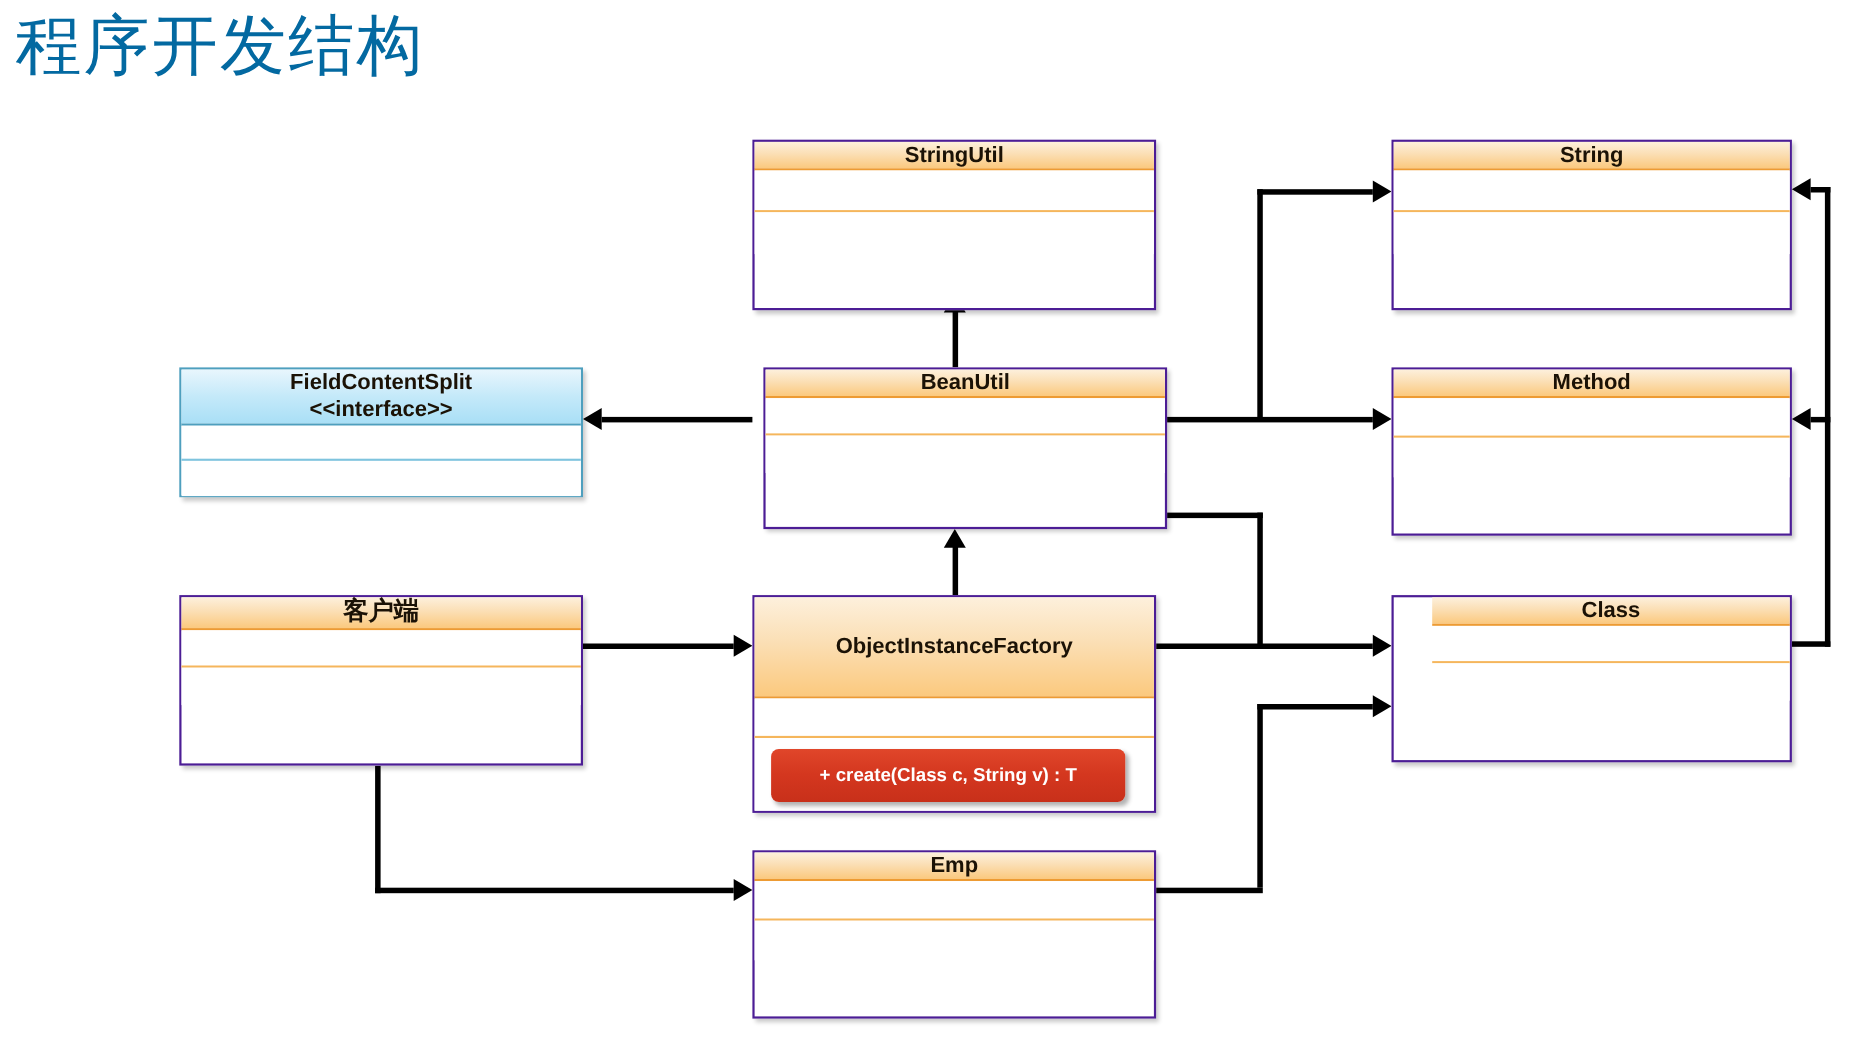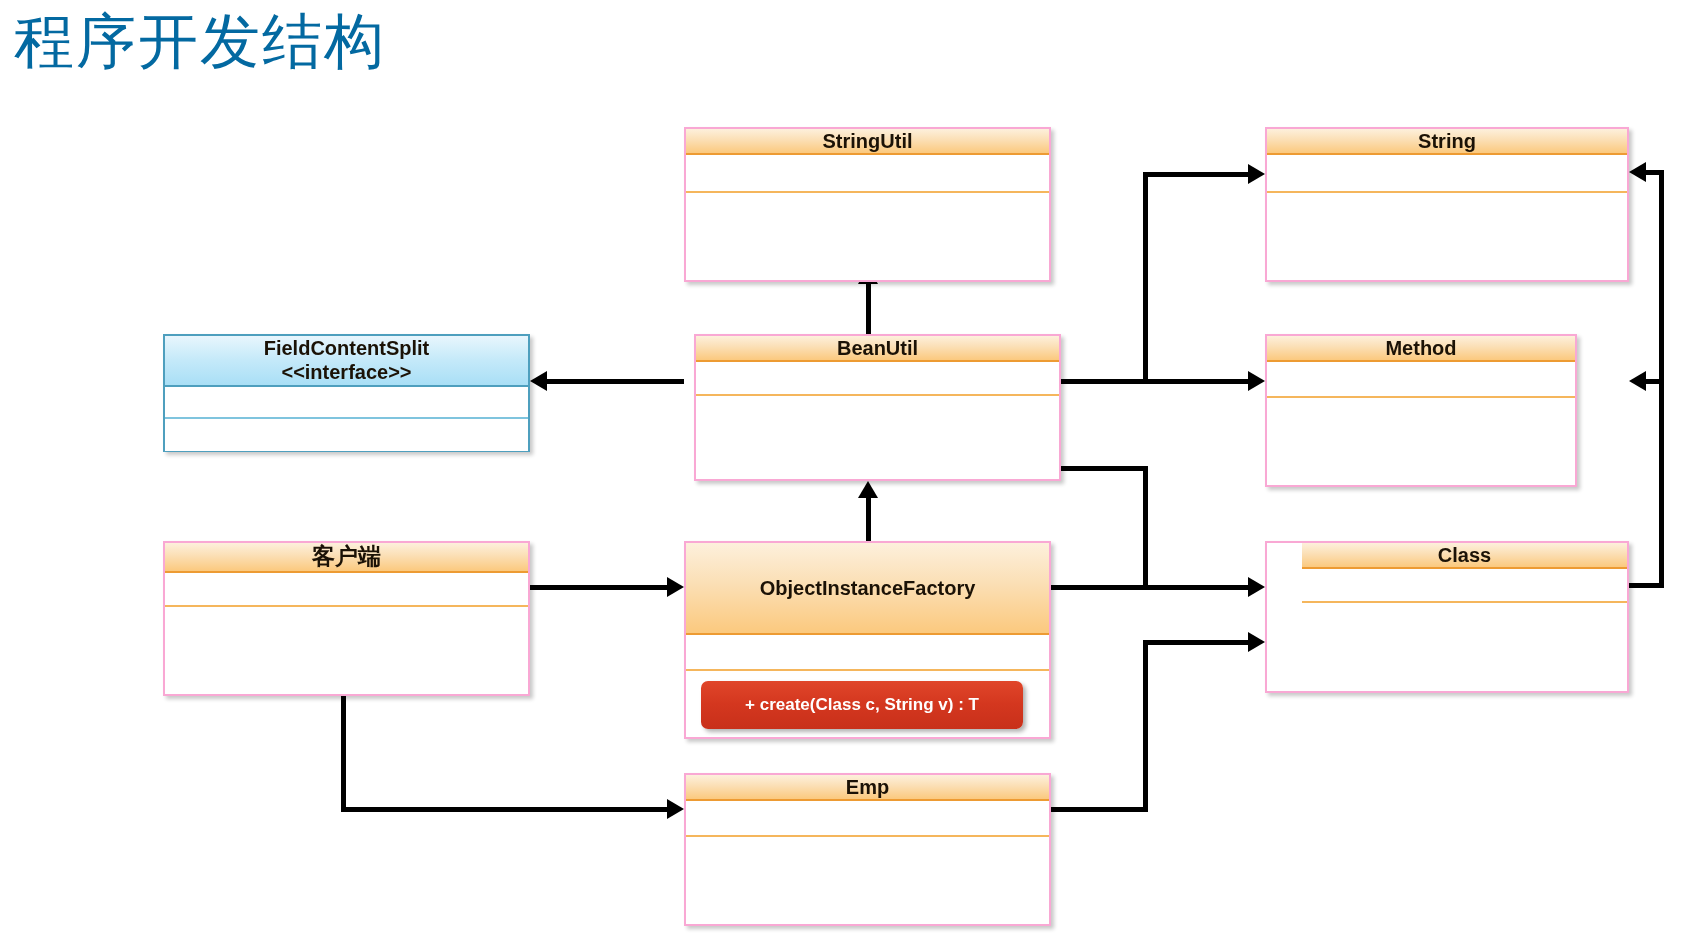--- a/index.html
+++ b/index.html
@@ -28,21 +28,21 @@
     font-size: 60px;
     font-weight: 400;
     color: #0369a1;
     letter-spacing: 2px;
     white-space: nowrap;
   }
   
   .umlbox {
     position: absolute;
     box-sizing: border-box;
-    border: 2px solid #f9a8d4;
+    border: 2px solid #4c1d95;
     background: #ffffff;
     box-shadow: 3px 3px 4px rgba(0,0,0,0.22);
     display: flex;
     flex-direction: column;
     z-index: 5;
   }
   .umlbox .hdr {
     box-sizing: border-box;
     background: linear-gradient(to bottom, #FDF0DC 0%, #FBDFB5 45%, #FBC97E 100%);
     border-bottom: 2px solid #ED9B33;
@@ -67,21 +67,21 @@
   
   .umlbox.iface { border-color: #4E9FBE; }
   .umlbox.iface .hdr {
     background: linear-gradient(to bottom, #E8F6FD 0%, #C4E9F9 50%, #A9DFF6 100%);
     border-bottom-color: #4E9FBE;
   }
   .umlbox.iface .row { border-bottom-color: #7FC4DE; }
 
   
   .umlbox .hdr.cjk {
-    font-family: Liberation Serif, serif;
+    font-family: Liberation Mono, monospace;
     font-weight: 600;
     font-size: 23px;
   }
 
   
   .pill {
     position: absolute;
     box-sizing: border-box;
     border-radius: 7px;
     background: linear-gradient(to bottom, #E0462A 0%, #D4371F 48%, #C8301A 100%);
@@ -144,21 +144,21 @@
     <div class="row" style="height:34px; flex:0 0 34px;"></div>
     <div class="row" style="height:34px; flex:0 0 34px;"></div>
   </div>
 
   <div class="umlbox" style="left:1265px; top:127px; width:364px; height:155px;">
     <div class="hdr">String</div>
     <div class="row" style="height:38px; flex:0 0 38px;"></div>
     <div class="row" style="height:38px; flex:0 0 38px;"></div>
   </div>
 
-  <div class="umlbox" style="left:1265px; top:334px; width:312px; height:153px;">
+  <div class="umlbox" style="left:1265px; top:334px; width:364px; height:153px;">
     <div class="hdr">Method</div>
     <div class="row" style="height:36px; flex:0 0 36px;"></div>
     <div class="row" style="height:36px; flex:0 0 36px;"></div>
   </div>
 
   <div class="umlbox" style="left:163px; top:541px; width:367px; height:155px;">
     <div class="hdr cjk">客户端</div>
     <div class="row" style="height:34px; flex:0 0 34px;"></div>
     <div class="row" style="height:34px; flex:0 0 34px;"></div>
   </div>

